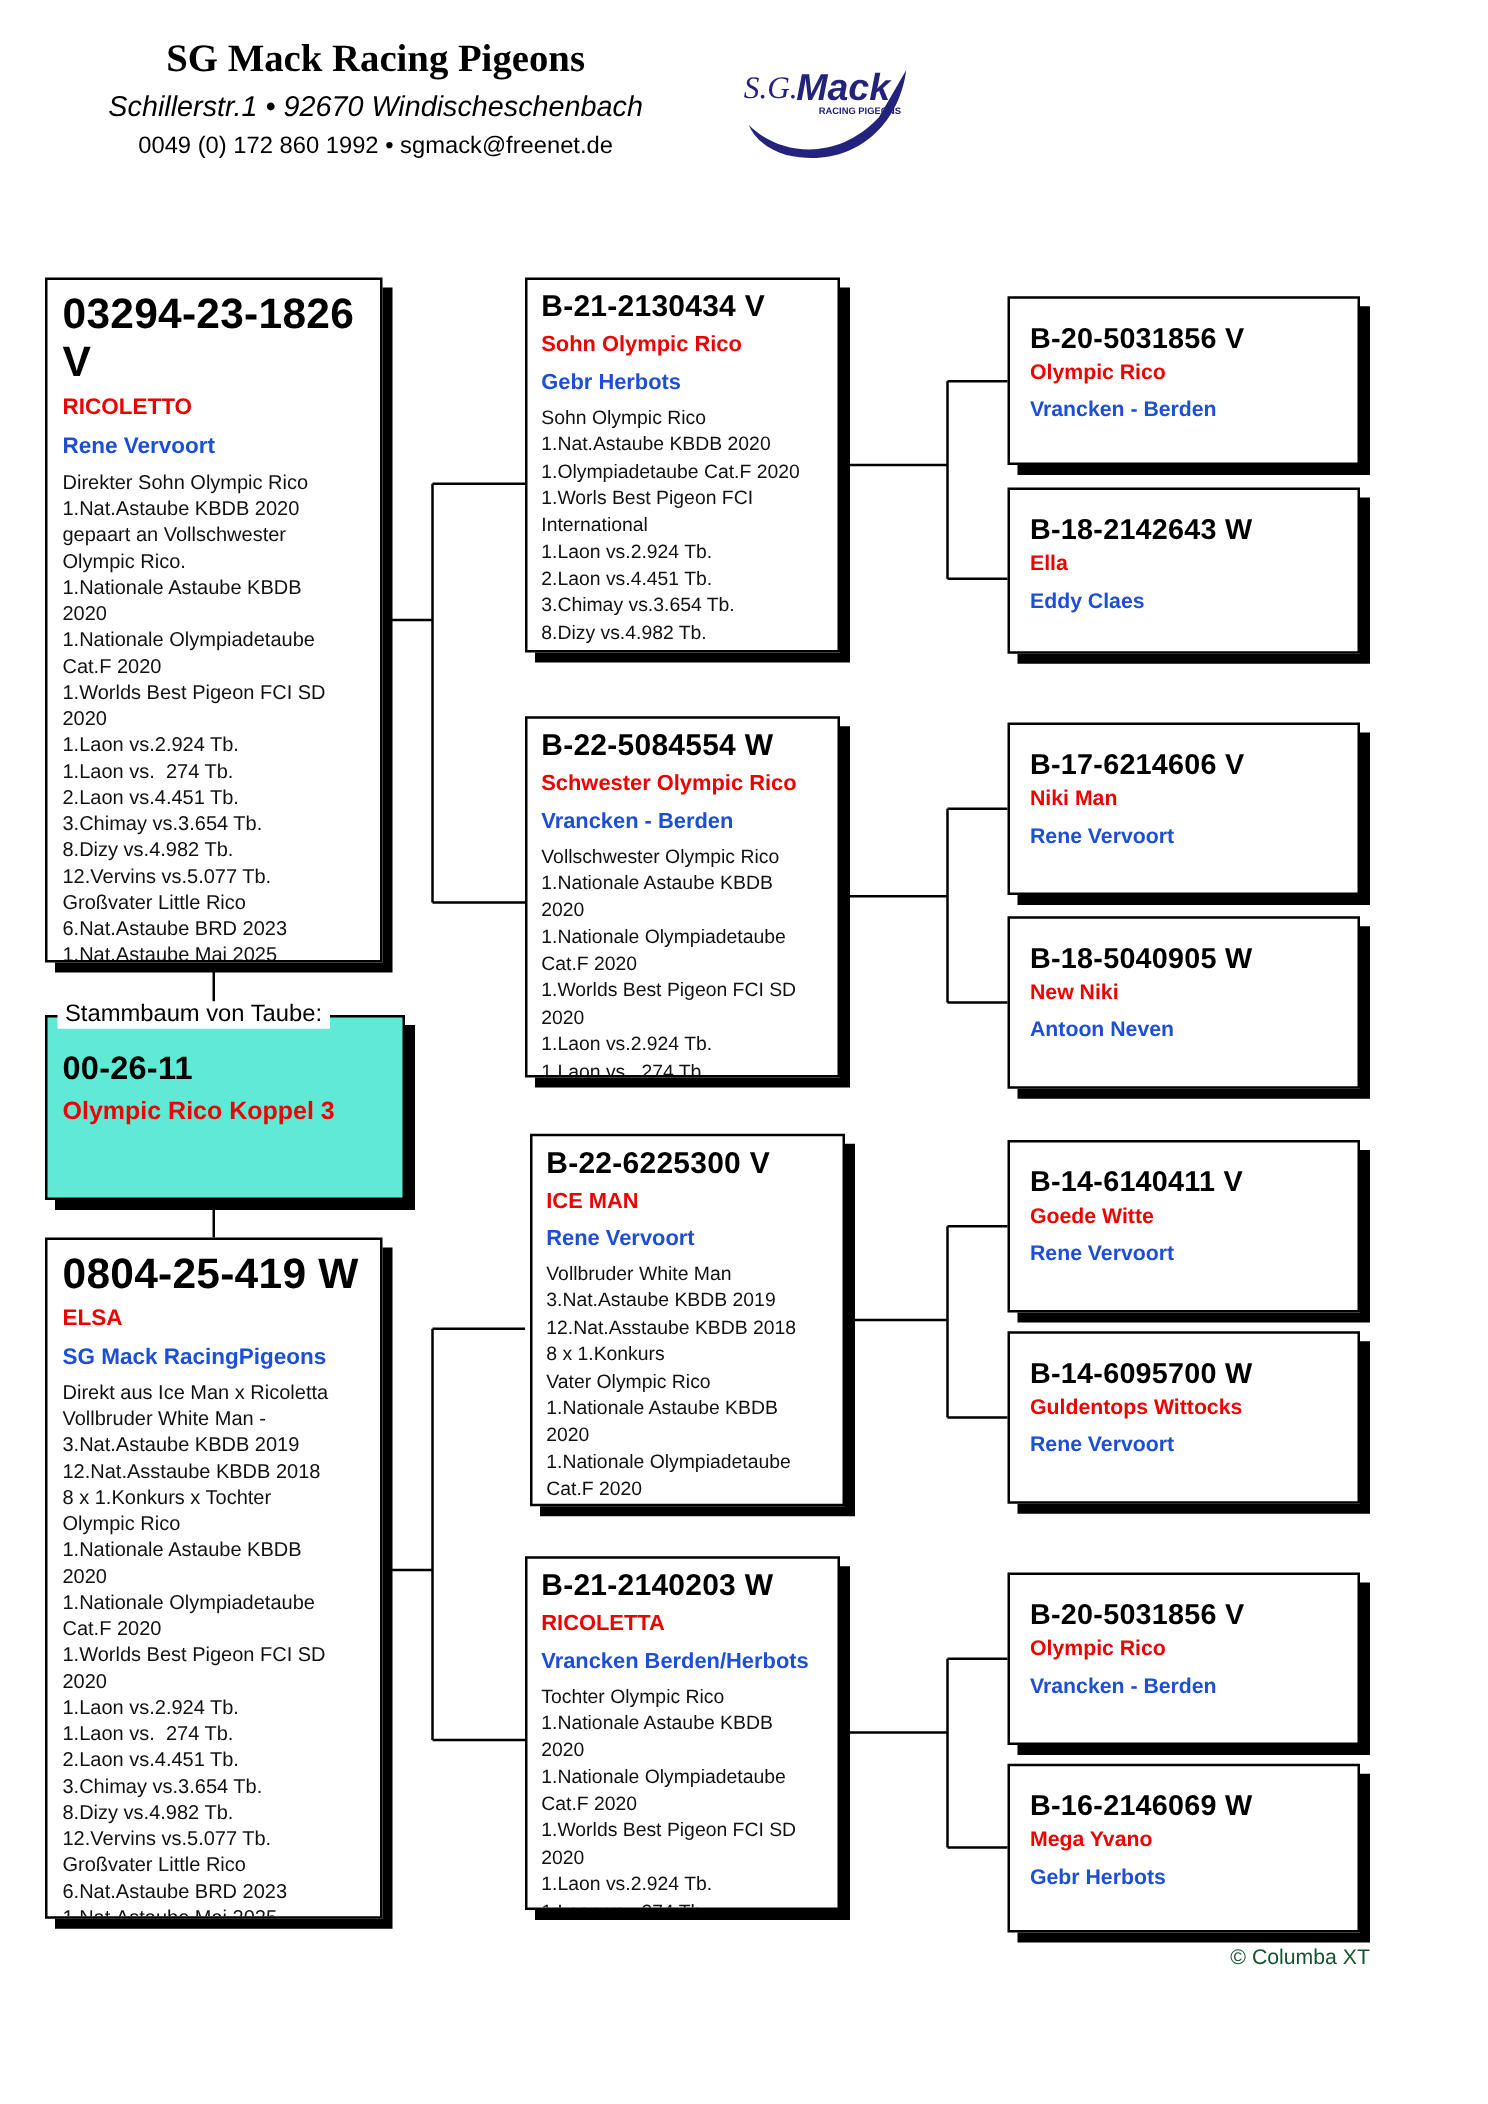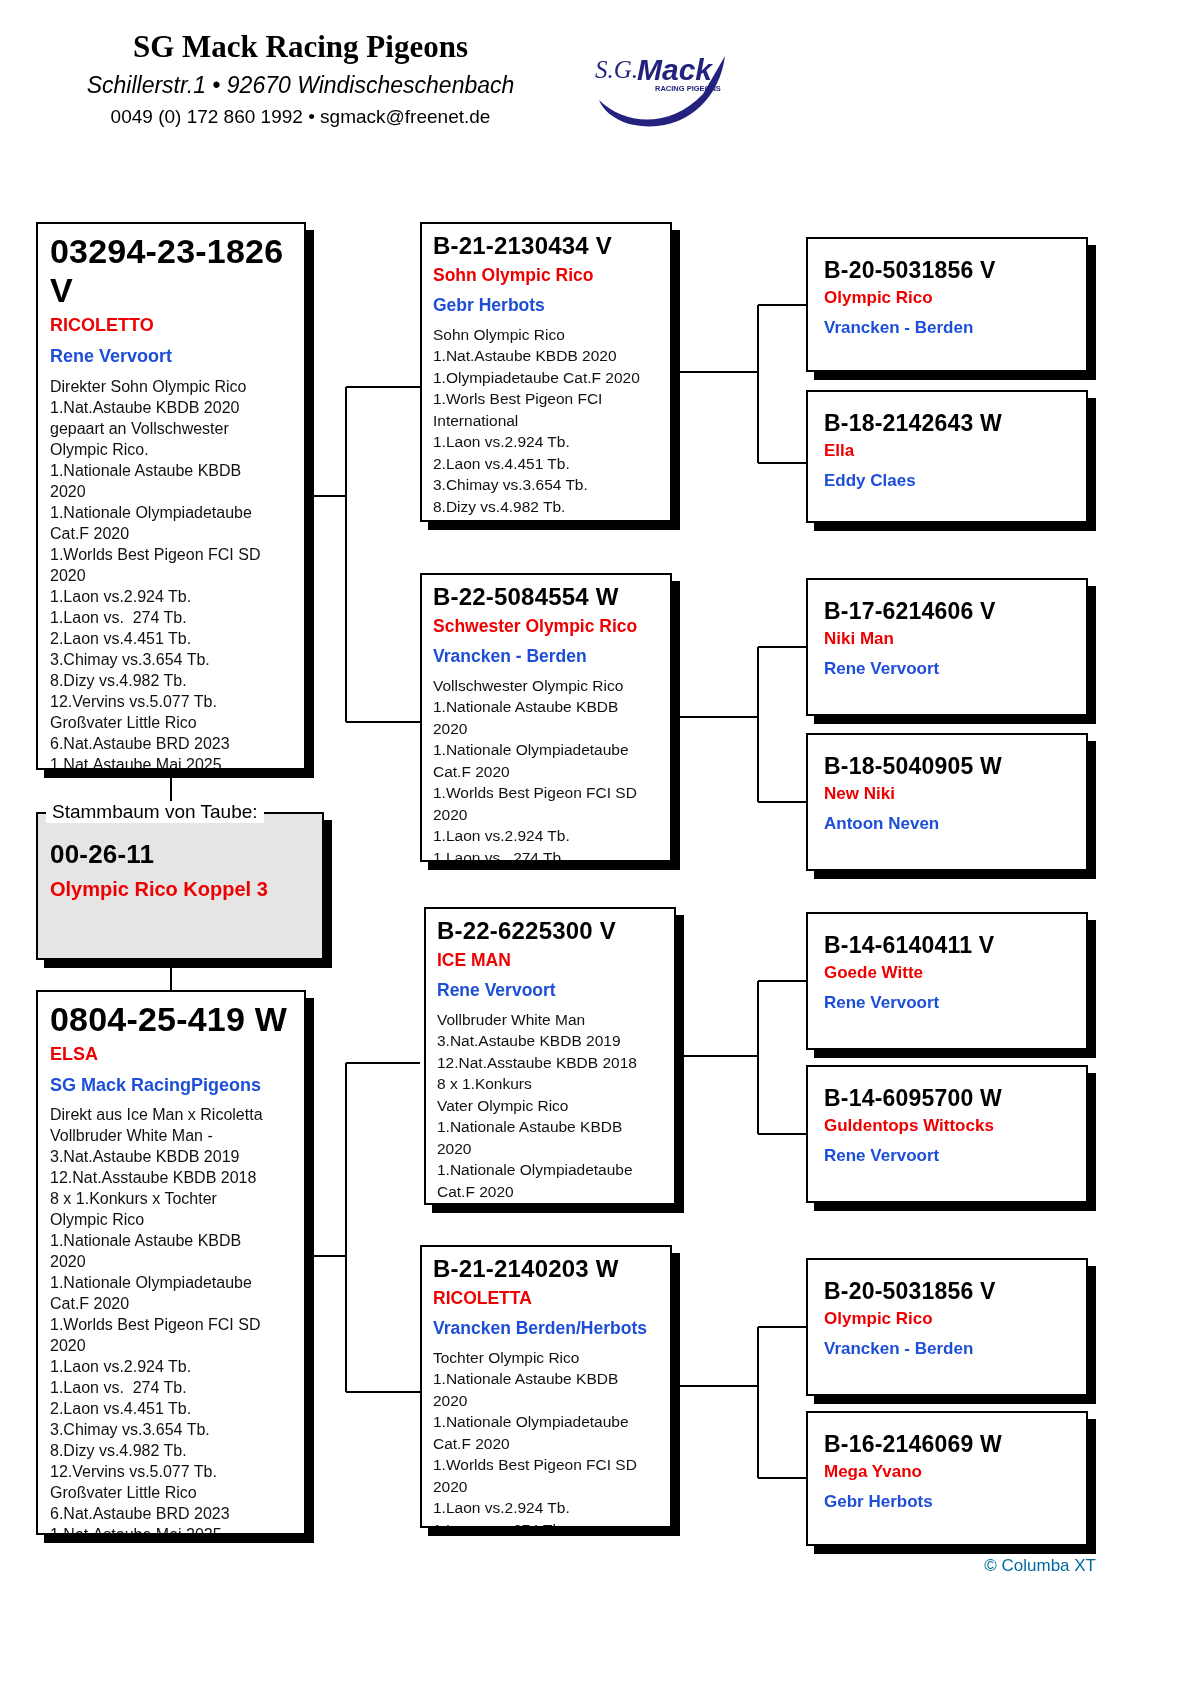--- a/index.html
+++ b/index.html
@@ -28,33 +28,33 @@
   .pad3 .ring{font-size:23px;}
   .pname{font-weight:bold;font-size:18px;margin-top:5px;line-height:1.15;}
   .fancier{font-weight:bold;font-size:18px;margin-top:10px;line-height:1.15;}
   .pad2 .pname,.pad2 .fancier{font-size:17.5px;}
   .pad3 .pname,.pad3 .fancier{font-size:17px;}
   .details{font-size:16px;line-height:21px;margin-top:9px;white-space:pre-wrap;color:#111;}
   .pad2 .details{font-size:15.5px;line-height:21.5px;}
 
   
   #subject{position:absolute;left:36px;top:812px;width:288px;height:148px;
-           background:#e5e5e5;border:2px solid #000;box-shadow:8px 8px 0 0 #000;
+           background:#5eead4;border:2px solid #000;box-shadow:8px 8px 0 0 #000;
            box-sizing:border-box;z-index:1;padding:26px 12px 4px 12px;}
   #subject .legend{position:absolute;top:-13px;left:8px;background:#fff;
            padding:0 6px;font-size:19px;font-weight:normal;}
   #subject .ring{font-size:26px;}
   #subject .pname{font-size:20px;margin-top:8px;}
 
   .red{color:#ee0000;}
   .blue{color:#1d4ed8;}
 
   
   #footer{position:absolute;left:806px;top:1556px;width:290px;text-align:right;
-          font-size:17px;color:#0369a1;z-index:1;}
+          font-size:17px;color:#14532d;z-index:1;}
 </style>
 </head>
 <body>
 
 <div id="page">
 
   <div id="header">
     <div class="hd-title">SG Mack Racing Pigeons</div>
     <div class="hd-address">Schillerstr.1 • 92670 Windischeschenbach</div>
     <div class="hd-contact">0049 (0) 172 860 1992 • sgmack@freenet.de</div>

